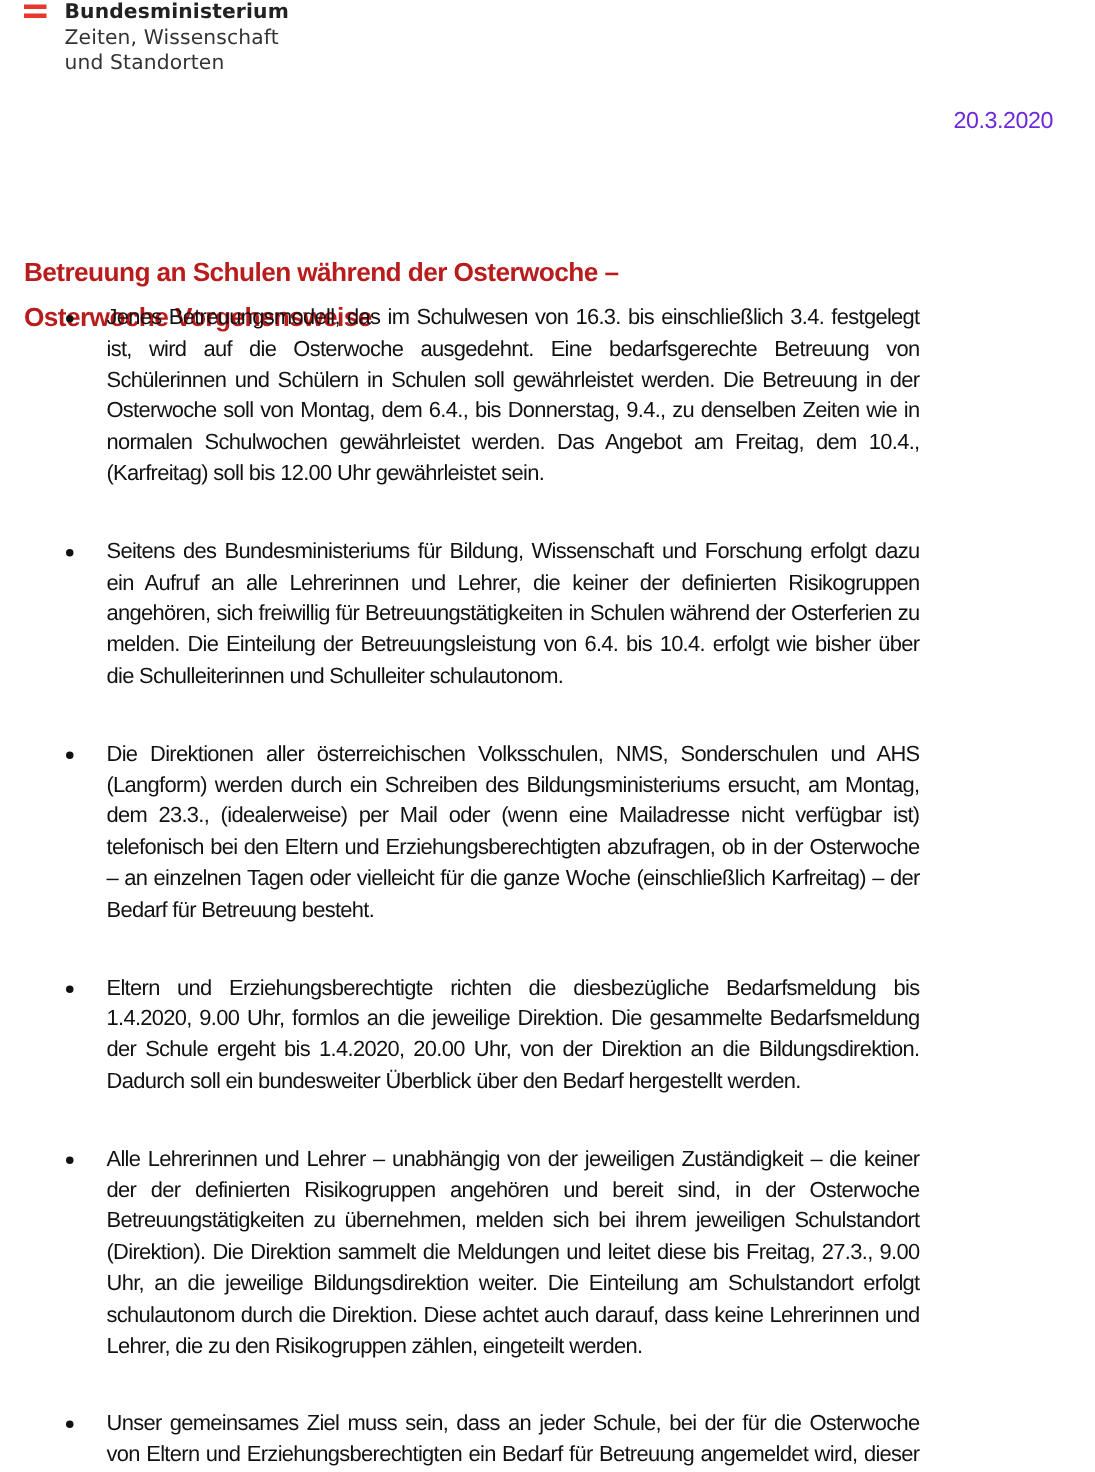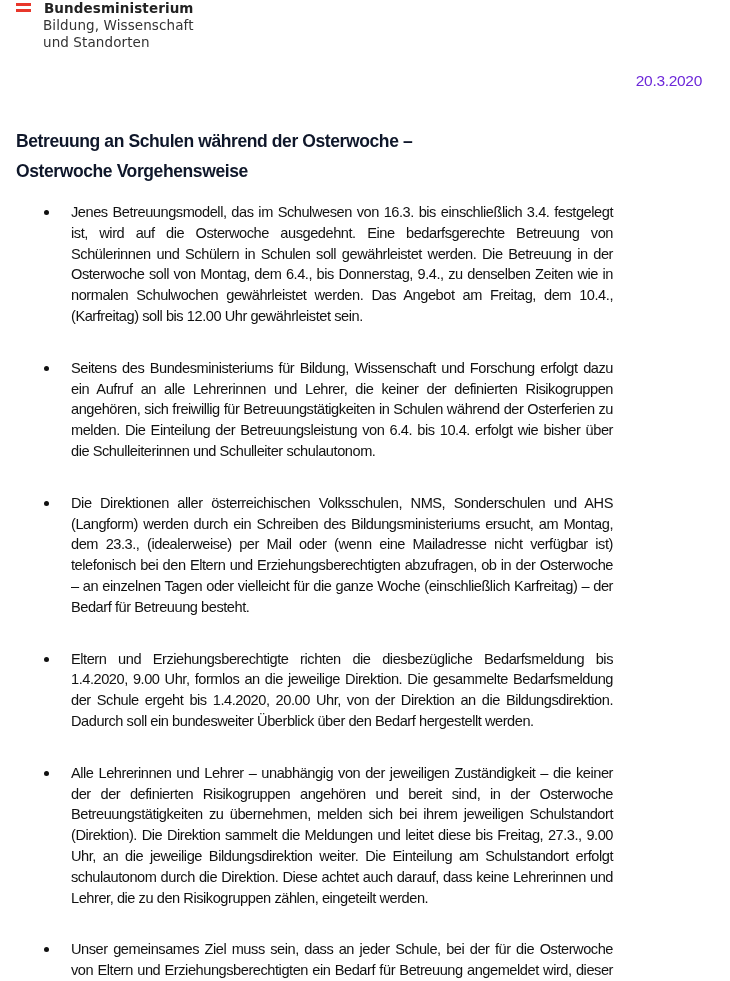--- a/index.html
+++ b/index.html
@@ -108,28 +108,28 @@
 <body>
 
 <div class="logo">
   <div class="logo-flag">
     <div class="stripe" style="background: rgb(232, 55, 43);"></div>
     <div class="gap"></div>
     <div class="stripe" style="background: rgb(232, 55, 43);"></div>
   </div>
   <div class="logo-text">
     <div class="bold">Bundesministerium</div>
-    <div>Bildung, Wissenschaft</div>
+    <div>Zeiten, Wissenschaft</div>
     <div>und Standorten</div>
   </div>
 </div>
 
 <div class="date">20.3.2020</div>
 
-<div class="title" style="color: #0f172a;">
+<div class="title" style="color: #b91c1c; margin-top: 40px;">
   <div>Betreuung an Schulen während der Osterwoche –</div>
   <div>Osterwoche Vorgehensweise</div>
 </div>
 
 <ul class="bullets">
   <li class="bullet-item">
     <span class="bullet-dot"></span>
     <span class="bullet-text">Jenes Betreuungsmodell, das im Schulwesen von 16.3. bis einschließlich 3.4. festgelegt ist, wird auf die Osterwoche ausgedehnt. Eine bedarfsgerechte Betreuung von Schülerinnen und Schülern in Schulen soll gewährleistet werden. Die Betreuung in der Osterwoche soll von Montag, dem 6.4., bis Donnerstag, 9.4., zu denselben Zeiten wie in normalen Schulwochen gewährleistet werden. Das Angebot am Freitag, dem 10.4., (Karfreitag) soll bis 12.00 Uhr gewährleistet sein.</span>
   </li>
   <li class="bullet-item">

